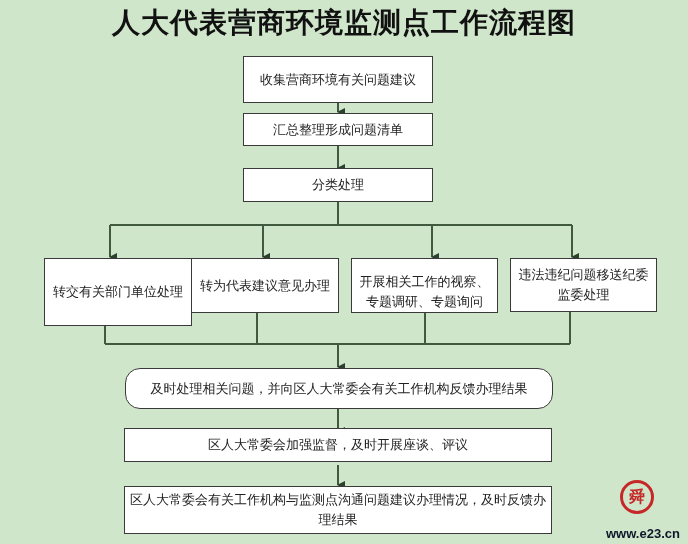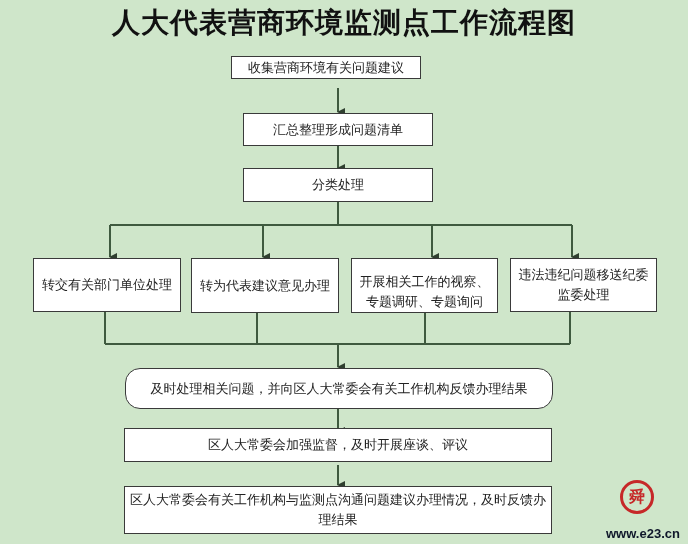--- a/index.html
+++ b/index.html
@@ -35,33 +35,33 @@
     <line x1="257" y1="312" x2="257" y2="344"></line>
     <line x1="425" y1="312" x2="425" y2="344"></line>
     <line x1="570" y1="311" x2="570" y2="344"></line>
     <line x1="105" y1="344" x2="570" y2="344"></line>
     <line x1="338" y1="344" x2="338" y2="367" marker-end="url(#ah)"></line>
     <line x1="338" y1="408" x2="338" y2="431" marker-end="url(#ah)"></line>
     <line x1="338" y1="465" x2="338" y2="485" marker-end="url(#ah)"></line>
   </g>
 </svg>
 
-<div class="box" style="left:231px;top:56px;width:190px;height:23px;">
+<div class="box" style="left:243px;top:56px;width:190px;height:47px;">
   <span>收集营商环境有关问题建议</span>
 </div>
 
 <div class="box" style="left:243px;top:113px;width:190px;height:33px;">
   <span>汇总整理形成问题清单</span>
 </div>
 
 <div class="box" style="left:243px;top:168px;width:190px;height:34px;">
   <span>分类处理</span>
 </div>
 
-<div class="box" style="left:33px;top:258px;width:148px;height:54px;">
+<div class="box" style="left:44px;top:258px;width:148px;height:68px;">
   <span>转交有关部门单位处理</span>
 </div>
 
 <div class="box" style="left:191px;top:258px;width:148px;height:55px;">
   <span>转为代表建议意见办理</span>
 </div>
 
 <div class="box" style="left:351px;top:258px;width:147px;height:55px;align-items:flex-end;">
   <span>开展相关工作的视察、专题调研、专题询问</span>
 </div>

